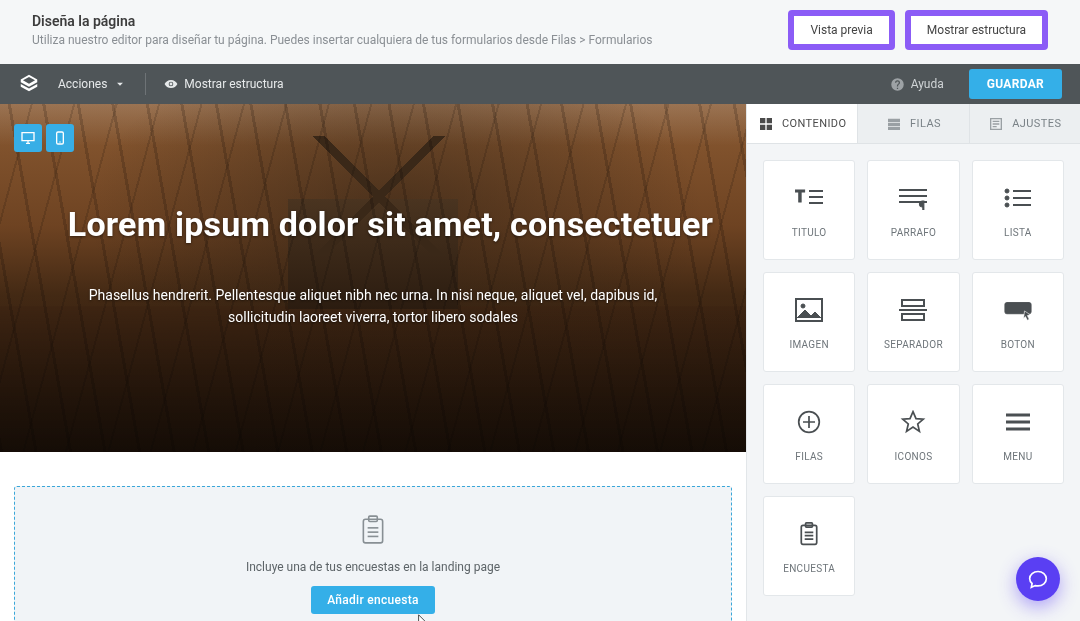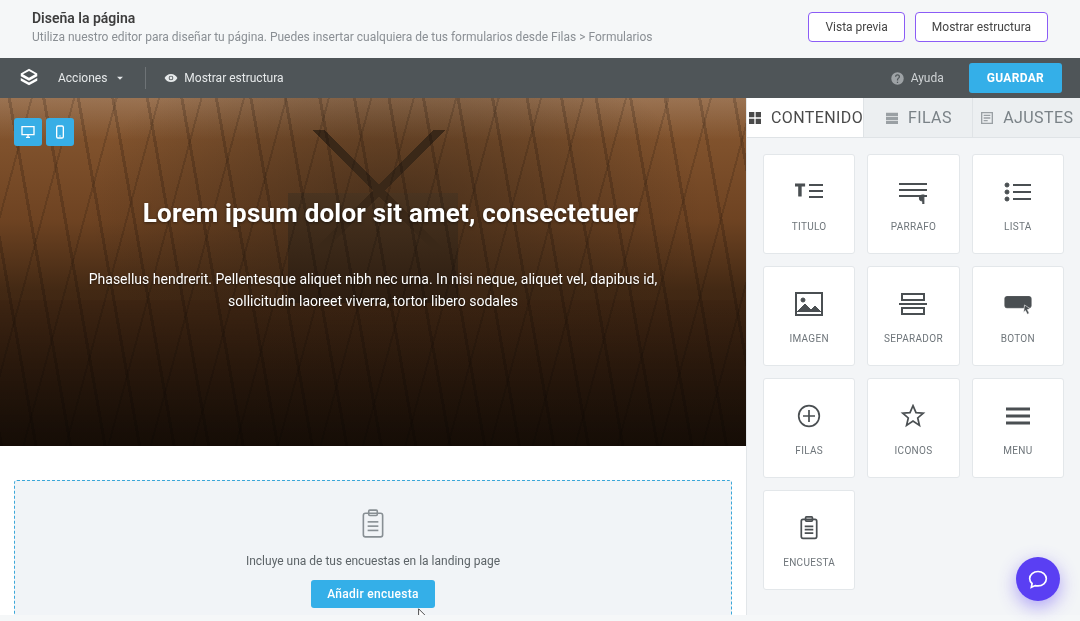--- a/index.html
+++ b/index.html
@@ -4,21 +4,21 @@
 <style>
   * { box-sizing: border-box; margin: 0; padding: 0; font-family: -apple-system, BlinkMacSystemFont, "Segoe UI", Roboto, Arial, sans-serif; }
   html, body { height: 100%; }
   body { background:#f5f7f8; color:#4a4a4a; font-size:13px; overflow:hidden; }
 
   
   .topbar { display:flex; align-items:center; justify-content:space-between; padding:10px 32px 14px;gap:32px; }
   .topbar .titles h2 { font-size:14px; font-weight:600; color:#3d3d3d; margin-bottom:4px; }
   .topbar .titles p  { font-size:12px; color:#8a8f94; }
   .topbar .actions { display:flex; gap:10px; }
-  .btn-outline { background:#fff; border:1px solid #8b5cf6; border-radius:4px; padding:7px 16px; font-size:12px; color:#444; cursor:pointer; }
+  .btn-outline { background:#fff; border:6px solid #8b5cf6; border-radius:4px; padding:7px 16px; font-size:12px; color:#444; cursor:pointer; }
 
   
   .editorbar { background:#4f5558; color:#eef1f2; display:flex; align-items:center; height:40px; padding:0 18px; gap:18px; position:relative; }
   .editorbar .logo svg{ width:22px; height:22px; fill:#fff; display:block; }
   .editorbar .sep{ width:1px; height:22px; background:rgba(255,255,255,0.18); }
   .editorbar .menu-item{ display:flex; align-items:flex-start; gap:6px; font-size:12px; cursor:pointer; color:#e6e9ea; }
   .editorbar .menu-item svg{ width:14px; height:14px; fill:#e6e9ea; }
   .editorbar .right{ margin-left:auto; display:flex; align-items:center; gap:25px; }
   .editorbar .help{ display:flex; align-items:center; gap:6px; color:#cfd3d5; font-size:12px; cursor:pointer; }
   .editorbar .help svg{ width:15px; height:15px; fill:#9da2a5; }
@@ -52,34 +52,34 @@
     filter:blur(.3px);
   }
   .hero::after{
     content:""; position:absolute; inset:0;
     background:
       repeating-linear-gradient( 80deg, rgba(30,20,10,.35) 0 3px, transparent 3px 34px),
       repeating-linear-gradient(-75deg, rgba(30,20,10,.28) 0 2px, transparent 2px 41px);
     mix-blend-mode:multiply; opacity:.55;
   }
   .hero .hero-inner{ position:relative; z-index:2; text-align:center; padding-top:100px; }
-  .hero h1{ font-size:26px; font-weight:700; text-shadow:0 1px 3px rgba(0,0,0,.5); letter-spacing:.2px;margin-left:35px; }
+  .hero h1{ font-size:34px; font-weight:700; text-shadow:0 1px 3px rgba(0,0,0,.5); letter-spacing:.2px;margin-left:35px; }
   .hero p { margin-top:40px; font-size:14px; text-shadow:0 1px 2px rgba(0,0,0,.5); line-height:1.6; }
 
   .drop-slot{ margin:34px 14px 0; border:1px dashed #3aa7d9; border-radius:3px; background:#f1f4f7; padding:28px 20px 46px; text-align:center; position:relative; }
   .drop-slot svg.slot-icon{ width:26px; height:30px; fill:none; stroke:#888f94; stroke-width:1.5; }
   .drop-slot p.hint{ margin-top:12px; font-size:12px; color:#5d6468; }
   .drop-slot .btn-primary{ margin-top:12px; padding:7px 16px; font-weight:500; }
   .drop-slot .cursor{ position:absolute; left:calc(50% + 40px); top:calc(50% + 38px); width:16px; height:20px; }
   .drop-slot .cursor svg{ width:16px; height:20px; }
 
   
   .panel{ width:334px; background:#f3f5f7; border-left:1px solid #e2e6e9; overflow-y:auto; }
   .tabs{ display:flex; height:40px; background:#eceff1; border-bottom:1px solid #dfe3e6; }
-  .tab{ flex:1; display:flex; align-items:center; justify-content:center; gap:8px; font-size:16px; color:#7a8287; letter-spacing:.4px; cursor:pointer; border-right:1px solid #dfe3e6; }
+  .tab{ flex:1; display:flex; align-items:center; justify-content:center; gap:8px; font-size:11px; color:#7a8287; letter-spacing:.4px; cursor:pointer; border-right:1px solid #dfe3e6; }
   .tab:last-child{ border-right:none; }
   .tab svg{ width:16px; height:16px; fill:#9aa0a4; }
   .tab.active{ background:#fff; color:#4a4a4a; }
   .tab.active svg{ fill:#4a4a4a; }
   .tile-grid{ display:grid; grid-template-columns:repeat(3, 1fr); gap:12px; padding:16px; }
   .tile{ background:#fff; border:1px solid #e3e7ea; border-radius:3px; height:100px; display:flex; flex-direction:column; align-items:center; justify-content:center; gap:14px; cursor:grab; }
   .tile .ticon{ width:30px; height:30px; display:flex; align-items:center; justify-content:center; }
   .tile .ticon svg{ width:28px; height:24px; fill:#4a4f52; stroke:#4a4f52; }
   .tile .tlabel{ font-size:10px; color:#6e757a; letter-spacing:.3px; }
 

